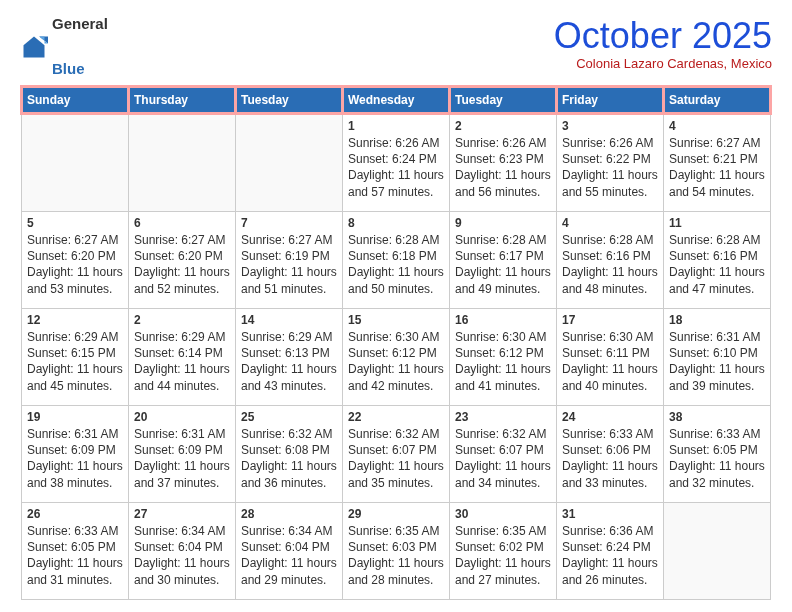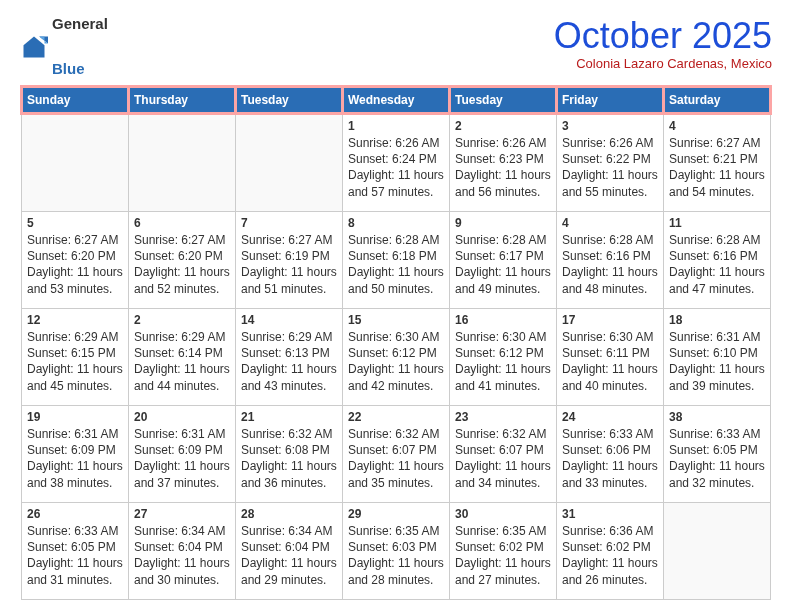--- a/index.html
+++ b/index.html
@@ -281,21 +281,21 @@
 and 38 minutes.</div>
           </td>
           <td>
             <span class="day-num">20</span>
             <div class="day-info" style="white-space: pre-line;">Sunrise: 6:31 AM
 Sunset: 6:09 PM
 Daylight: 11 hours
 and 37 minutes.</div>
           </td>
           <td>
-            <span class="day-num">21</span>
+            <span class="day-num">25</span>
             <div class="day-info" style="white-space: pre-line;">Sunrise: 6:32 AM
 Sunset: 6:08 PM
 Daylight: 11 hours
 and 36 minutes.</div>
           </td>
           <td>
             <span class="day-num">22</span>
             <div class="day-info" style="white-space: pre-line;">Sunrise: 6:32 AM
 Sunset: 6:07 PM
 Daylight: 11 hours
@@ -355,21 +355,21 @@
           <td>
             <span class="day-num">30</span>
             <div class="day-info" style="white-space: pre-line;">Sunrise: 6:35 AM
 Sunset: 6:02 PM
 Daylight: 11 hours
 and 27 minutes.</div>
           </td>
           <td>
             <span class="day-num">31</span>
             <div class="day-info" style="white-space: pre-line;">Sunrise: 6:36 AM
-Sunset: 6:02 PM
+Sunset: 6:24 PM
 Daylight: 11 hours
 and 26 minutes.</div>
           </td>
           <td class="empty"></td>
         </tr>
       </tbody>
   </table>
 </div>
 
 </body></html>

